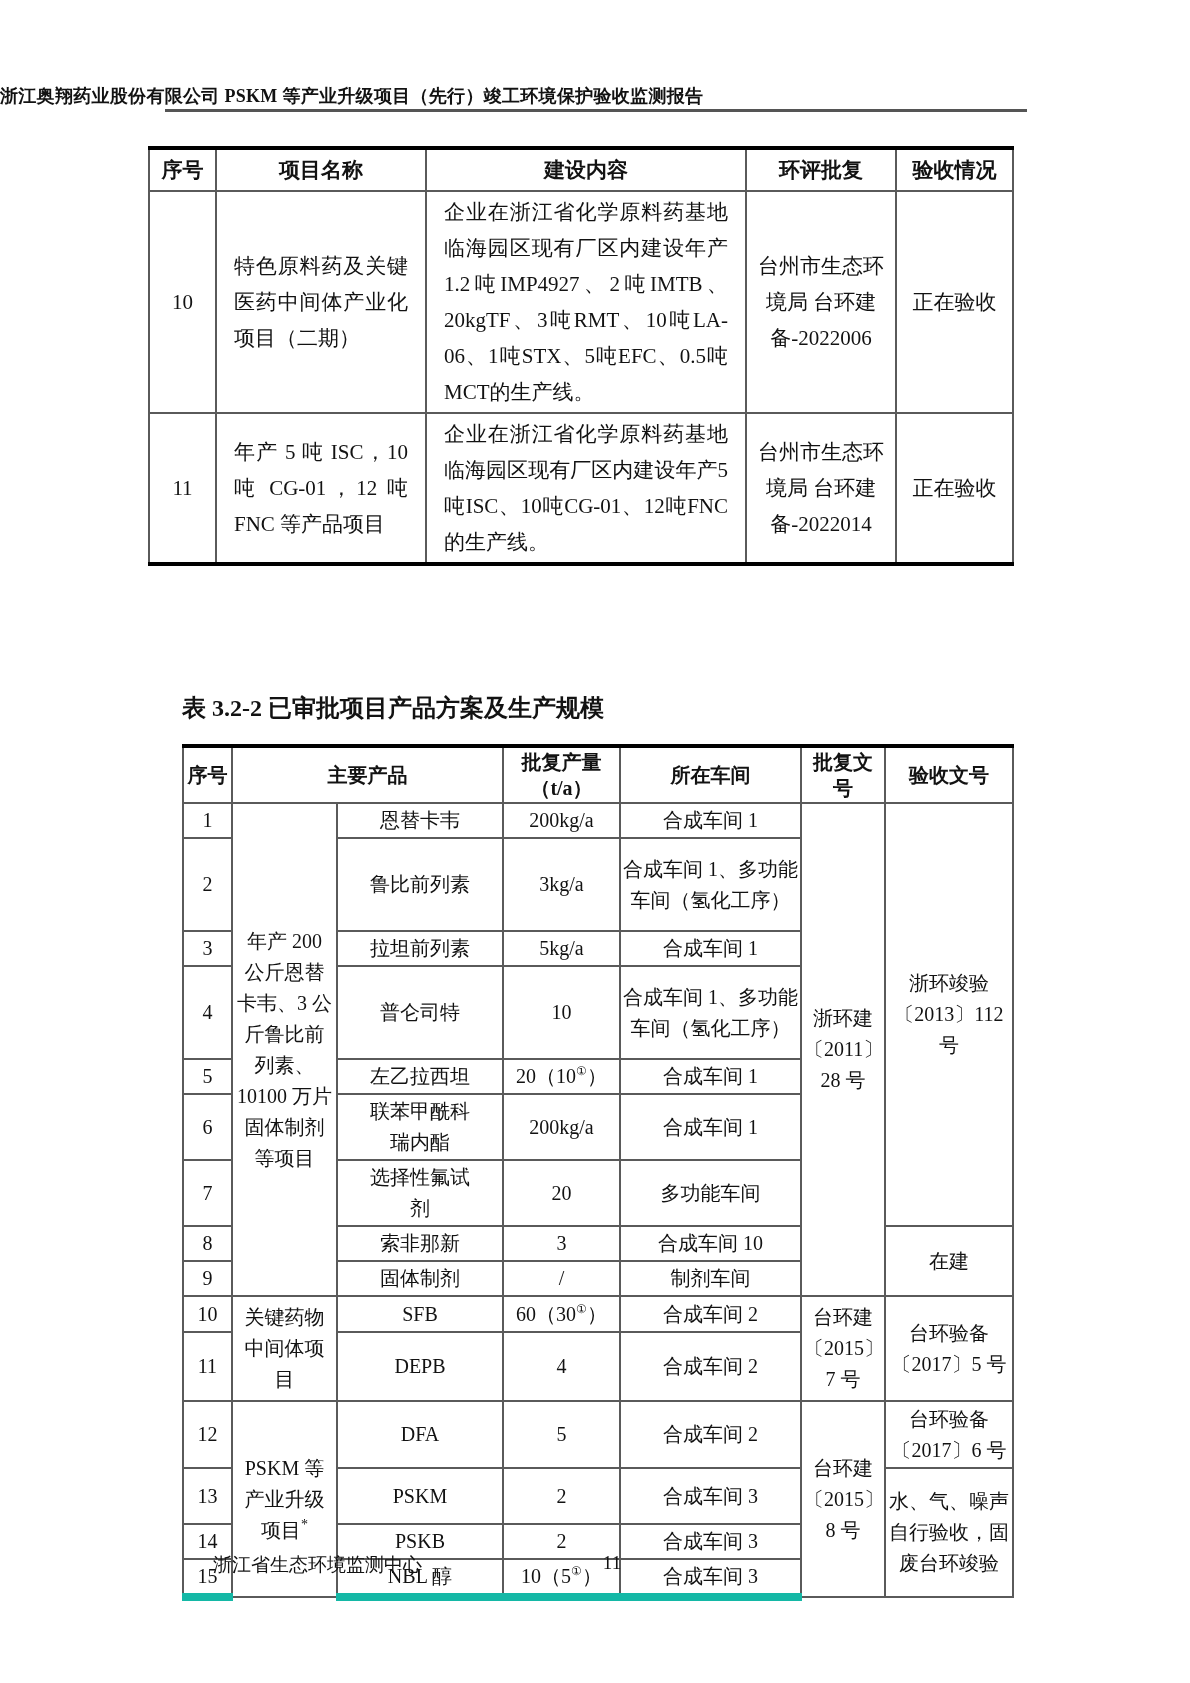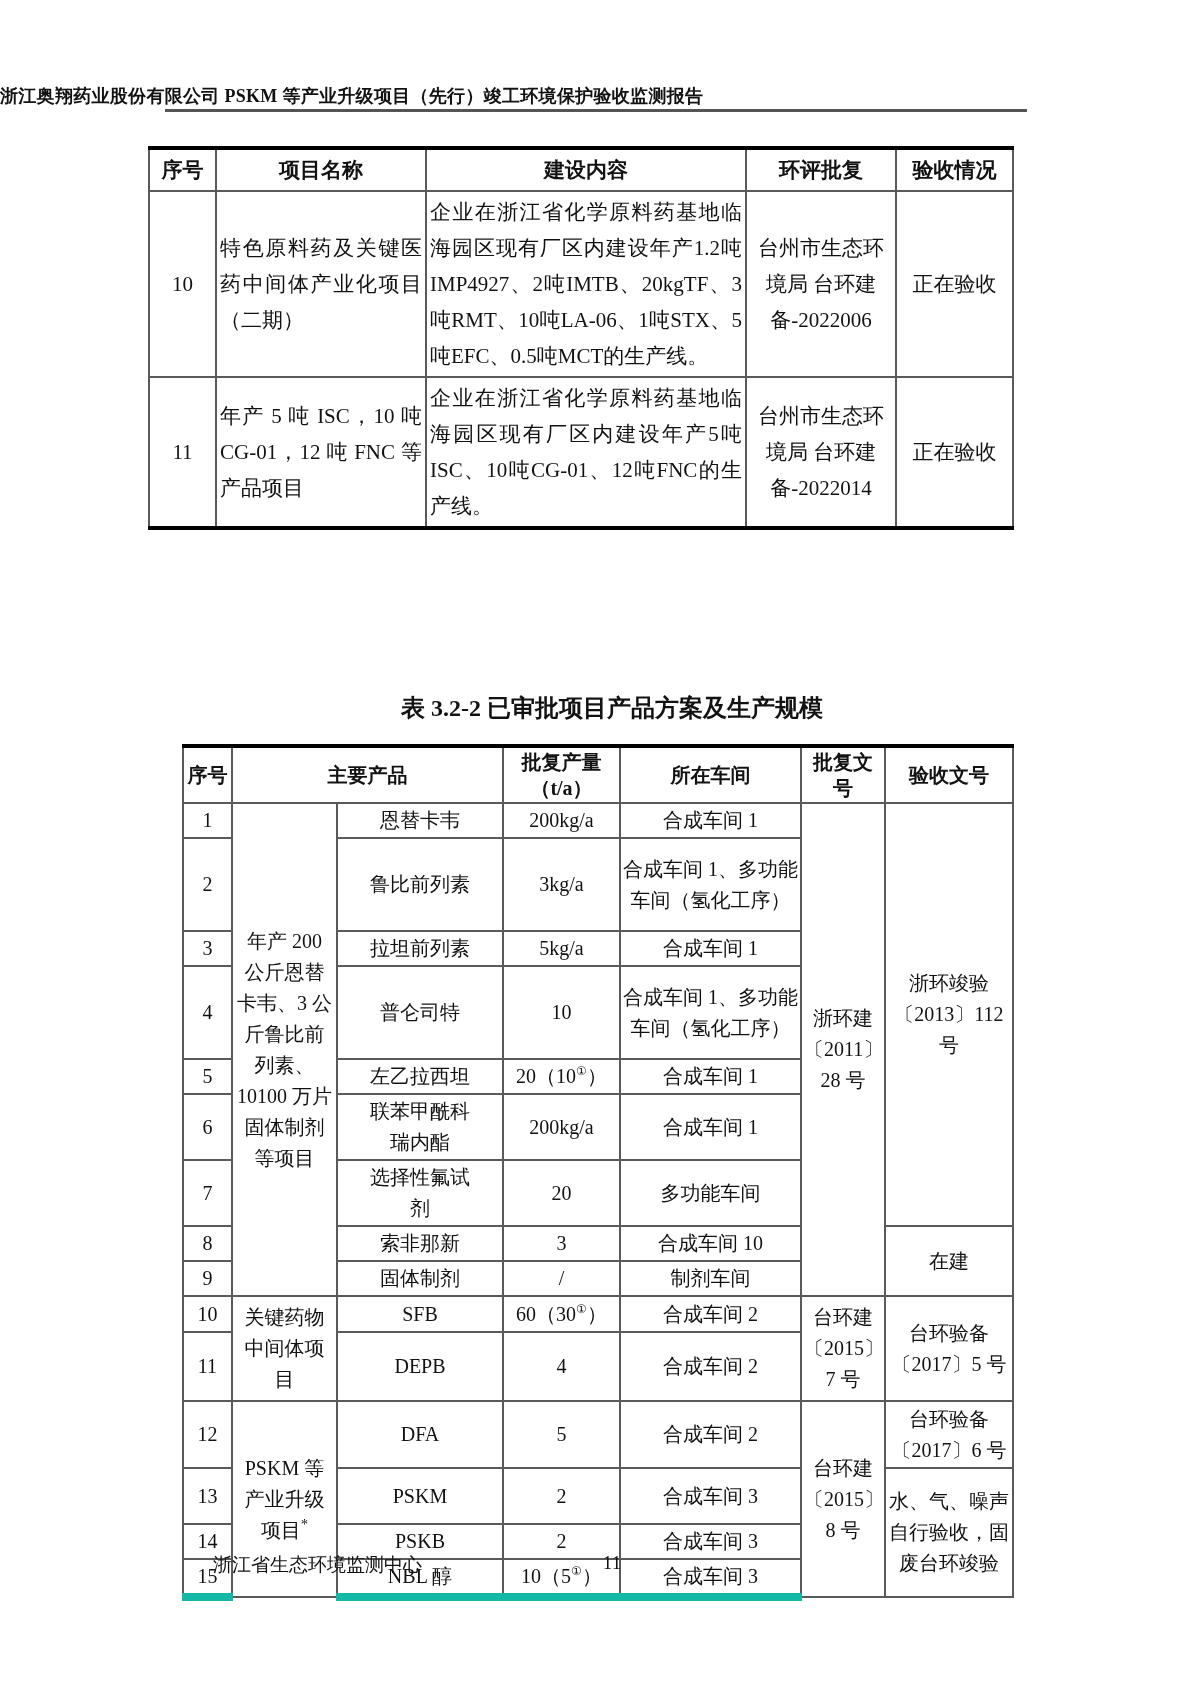--- a/index.html
+++ b/index.html
@@ -23,34 +23,34 @@
     position:absolute; top:146px; left:148px; width:864px;
     border-collapse:collapse; table-layout:fixed; font-size:21px;
   }
   table.t1 th, table.t1 td {
     border:2px solid #5a5a5a; vertical-align:middle;
     padding:2px 4px; line-height:36px; text-align:center;
   }
   table.t1 thead tr { height:40px; }
   table.t1 thead th { border-top:4px solid #000; font-weight:bold; }
   table.t1 tbody tr:last-child td { border-bottom:4px solid #000; }
-  table.t1 td.j { text-align:justify; text-align-last:left; padding:2px 3px; }
+  table.t1 td.j { text-align:justify; text-align-last:left; padding:2px 17px; }
 
   
   h2.section-heading {
     position:absolute; top:528px; left:180px;
     font-size:30px; font-weight:bold; white-space:nowrap;
   }
   p.body-para {
     position:absolute; top:568px; left:182px; width:860px;
     font-size:29px; line-height:58px; text-indent:2em; text-align:justify;
   }
   .t2-title {
     position:absolute; top:692px; left:182px; width:860px;
-    text-align:center; font-size:24px; font-weight:bold;
+    font-size:24px; font-weight:bold;
   }
 
   
   table.t2 {
     position:absolute; top:744px; left:182px; width:830px;
     border-collapse:collapse; table-layout:fixed; font-size:20px;
   }
   table.t2 th, table.t2 td {
     border:2px solid #5a5a5a; vertical-align:middle;
     padding:1px 2px; line-height:31px; text-align:center;

